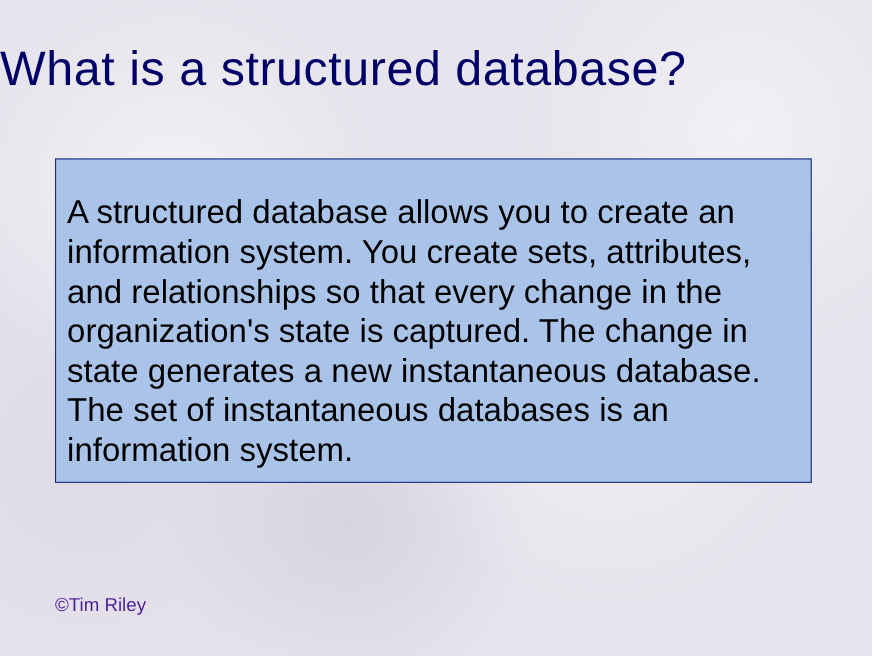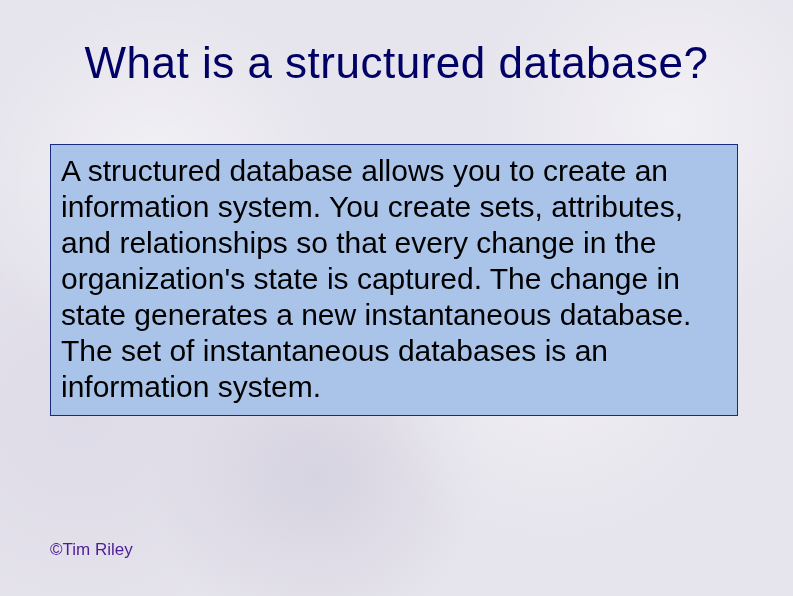--- a/index.html
+++ b/index.html
@@ -18,39 +18,40 @@
       radial-gradient(circle at 85% 20%, rgba(255,255,255,0.45) 0%, rgba(255,255,255,0) 25%),
       radial-gradient(circle at 10% 70%, rgba(210,205,225,0.4) 0%, rgba(255,255,255,0) 30%);
     font-family: Arial, Helvetica, sans-serif;
     position: relative;
   }
   .title {
     position: absolute;
     top: 38px;
     left: 0;
     width: 100%;
-    text-align: center;
+    text-align: left;
     font-size: 44px;
     color: #000066;
     letter-spacing: 0.5px;
   }
   .content-box {
     position: absolute;
     top: 144px;
     left: 50px;
     width: 688px;
     background-color: #a9c4e8;
     border: 1px solid #1a2a80;
     padding: 8px 10px 10px 10px;
     box-sizing: border-box;
   }
   .content-text {
     font-size: 30px;
     line-height: 1.2;
     color: #000;
+    margin-top: 23px;
   }
   .copyright {
     position: absolute;
     left: 50px;
     bottom: 36px;
     font-size: 17px;
     color: #4c1d95;
   }
 </style>
 </head>

